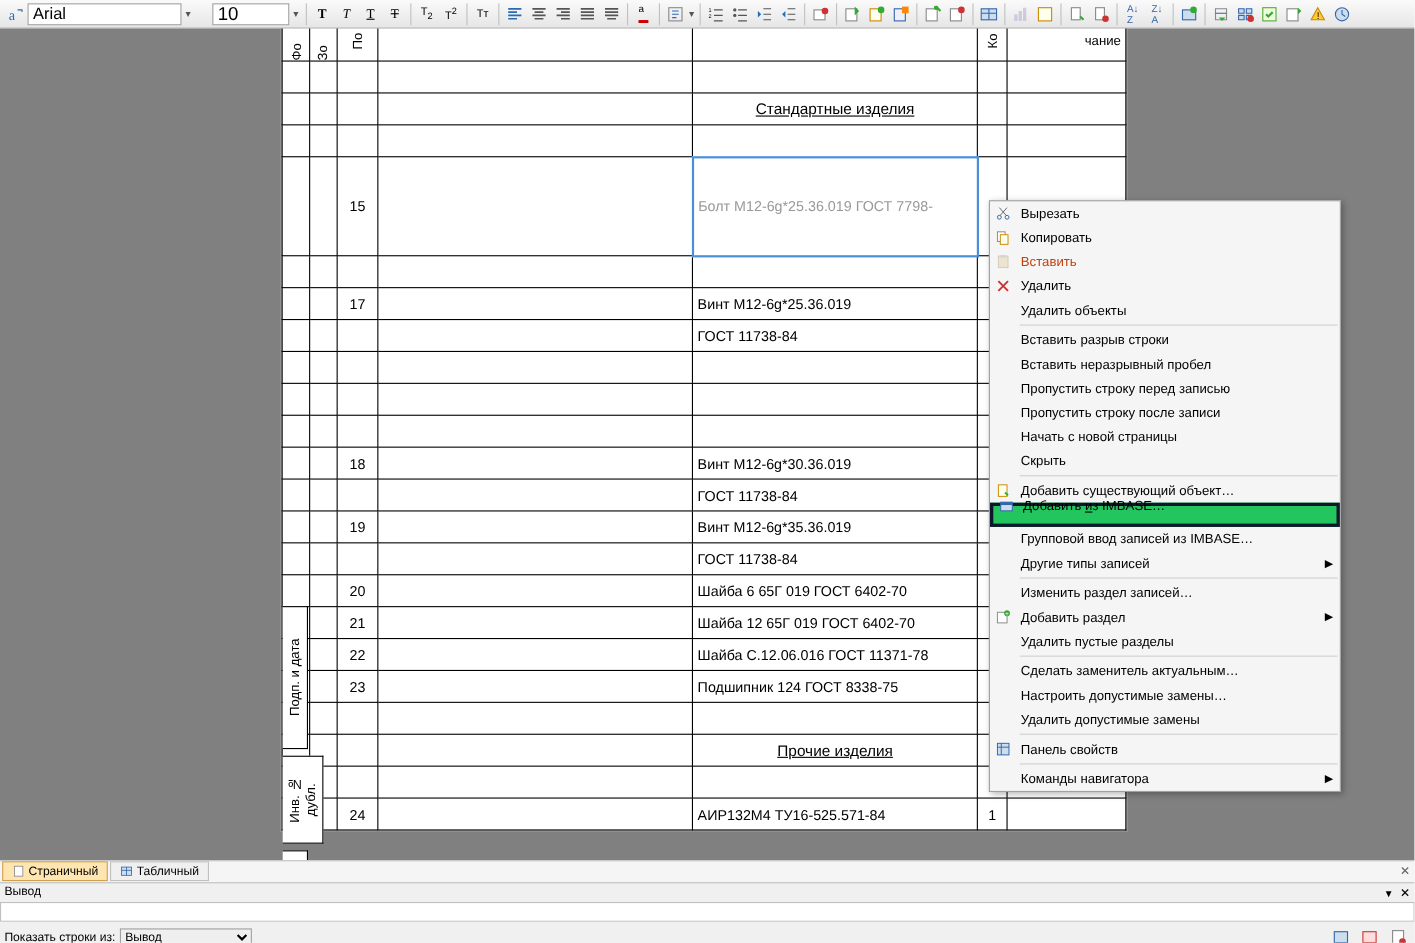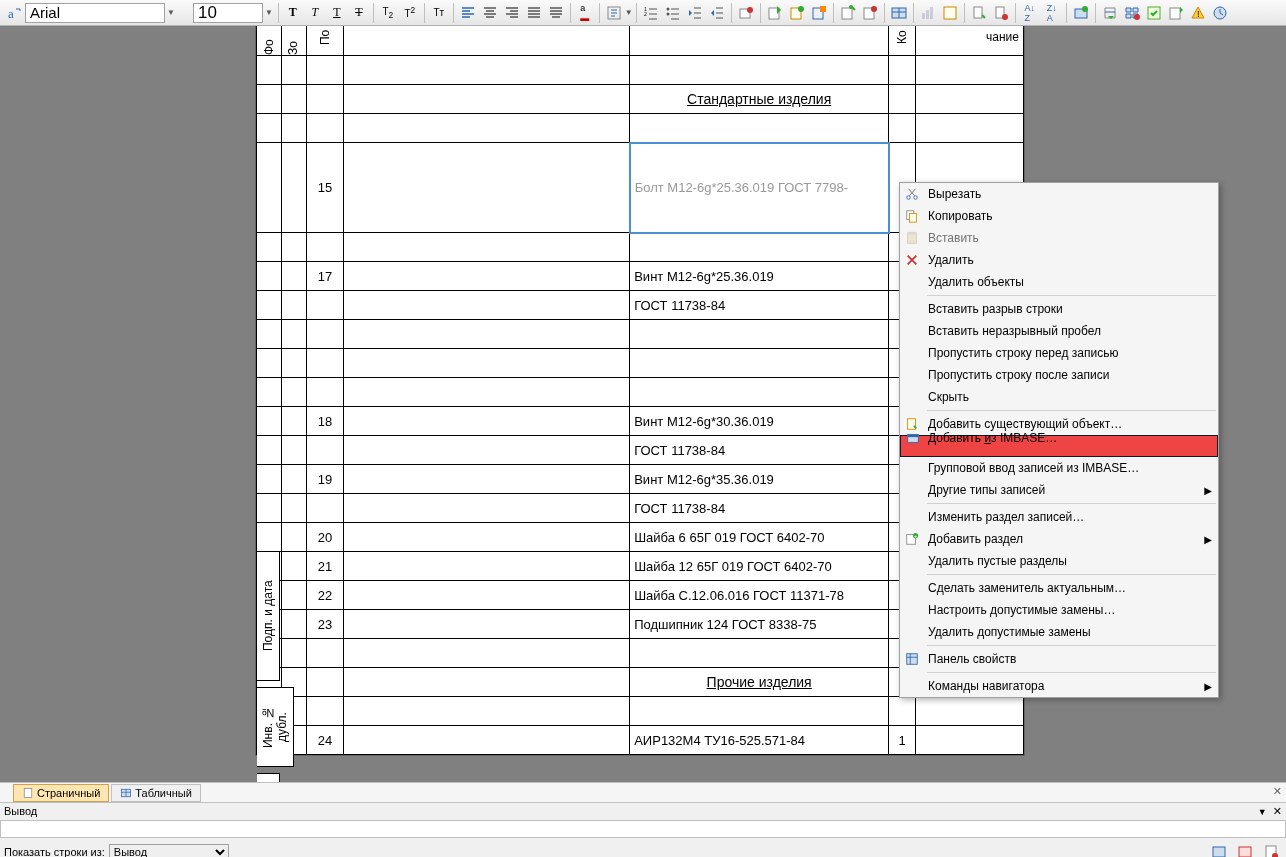--- a/index.html
+++ b/index.html
@@ -17,31 +17,31 @@
 .c2 { width: 20px; }
 .c3 { width: 35px; text-align: center; }
 .c4 { width: 265px; }
 .c5 { width: 240px; }
 .c6 { width: 25px; text-align: center; }
 .c7 { width: 100px; }
 .hdr td { font-size: 12px; }
 .section-title { text-align: center; text-decoration: underline; font-size: 14px; }
 .editing-cell { border: 2px solid #4a90d9 !important; background: #fff; color: #999; height: 90px !important; vertical-align: top; padding-top: 6px; }
 .side-box { border: 1px solid #000; border-right: none; background: #fff; writing-mode: vertical-rl; transform: rotate(180deg); text-align: center; font-size: 12px; padding: 8px 4px; }
-.tabs { background: #f5f5f5; border-top: 1px solid #c0c0c0; height: 20px; display: flex; align-items: center; padding-left: 13px; }
+.tabs { background: #f5f5f5; border-top: 1px solid #c0c0c0; height: 20px; display: flex; align-items: flex-start; padding-left: 2px; }
 .tab { padding: 2px 8px; font-size: 11px; border: 1px solid #c0c0c0; background: #f0f0f0; margin-right: 2px; display: flex; align-items: center; gap: 3px; cursor: pointer; }
 .tab.active { background: #ffe6b0; border-color: #d0a050; }
 .output-header { background: #f0f0f0; border-top: 1px solid #c0c0c0; padding: 2px 4px; font-size: 11px; display:flex; justify-content:space-between; }
 .output-body { background: #fff; border: 1px solid #c0c0c0; height: 18px; }
 .output-footer { background: #f0f0f0; padding: 3px 4px; font-size: 11px; display: flex; align-items: center; gap: 4px; }
 .output-footer select { font-size: 11px; border: 1px solid #a0a0a0; width: 120px; }
 .context-menu { position: absolute; left: 871px; top: 156px; width: 320px; background: #f5f5f5; border: 1px solid #a0a0a0; box-shadow: 2px 2px 6px rgba(0,0,0,0.3); font-size: 12px; z-index: 1000; margin-left: 28px; }
 .ctx-item { display: flex; align-items: center; height: 22px; padding: 0 20px 0 28px; position: relative; cursor: default; }
-.ctx-item.hover { background: #ef4444; border: 1px solid #0f172a; padding: 0 19px 16px 27px; }
-.ctx-item.disabled { color: #737373; }
+.ctx-item.hover { background: #22c55e; border: 3px solid #0f172a; padding: 0 19px 16px 27px; }
+.ctx-item.disabled { color: #c2410c; }
 .ctx-sep { height: 1px; background: #d0d0d0; margin: 2px 2px 2px 27px; }
 .ctx-icon { position: absolute; left: 4px; width: 16px; height: 16px; display: flex; align-items: center; justify-content: center; }
 .ctx-arrow { position: absolute; right: 6px; font-size: 10px; }
 .under { text-decoration: underline; }
 .ico { width:16px; height:16px; display:inline-block; }
 .close-x { position:absolute; right:4px; top:2px; font-size:11px; color:#666; cursor:pointer; }
 </style>
 </head>
 <body>
 
@@ -541,20 +541,23 @@
     <div class="ctx-item">
         <span>Вставить неразрывный пробел</span>
       </div>
     <div class="ctx-item">
         <span>Пропустить строку перед записью</span>
       </div>
     <div class="ctx-item">
         <span>Пропустить строку после записи</span>
       </div>
     <div class="ctx-item">
+        <span>Начать с новой страницы</span>
+      </div>
+    <div class="ctx-item">
         <span>Скрыть</span>
       </div>
     <div class="ctx-sep"></div>
     <div class="ctx-item">
         <span class="ctx-icon">
           <svg width="14" height="14" viewBox="0 0 16 16">
             <rect x="3" y="2" width="9" height="12" fill="#ffe" stroke="#c80"></rect>
             <path d="M10 10l3 3" stroke="#3a3" stroke-width="2"></path>
           </svg>
         </span>

